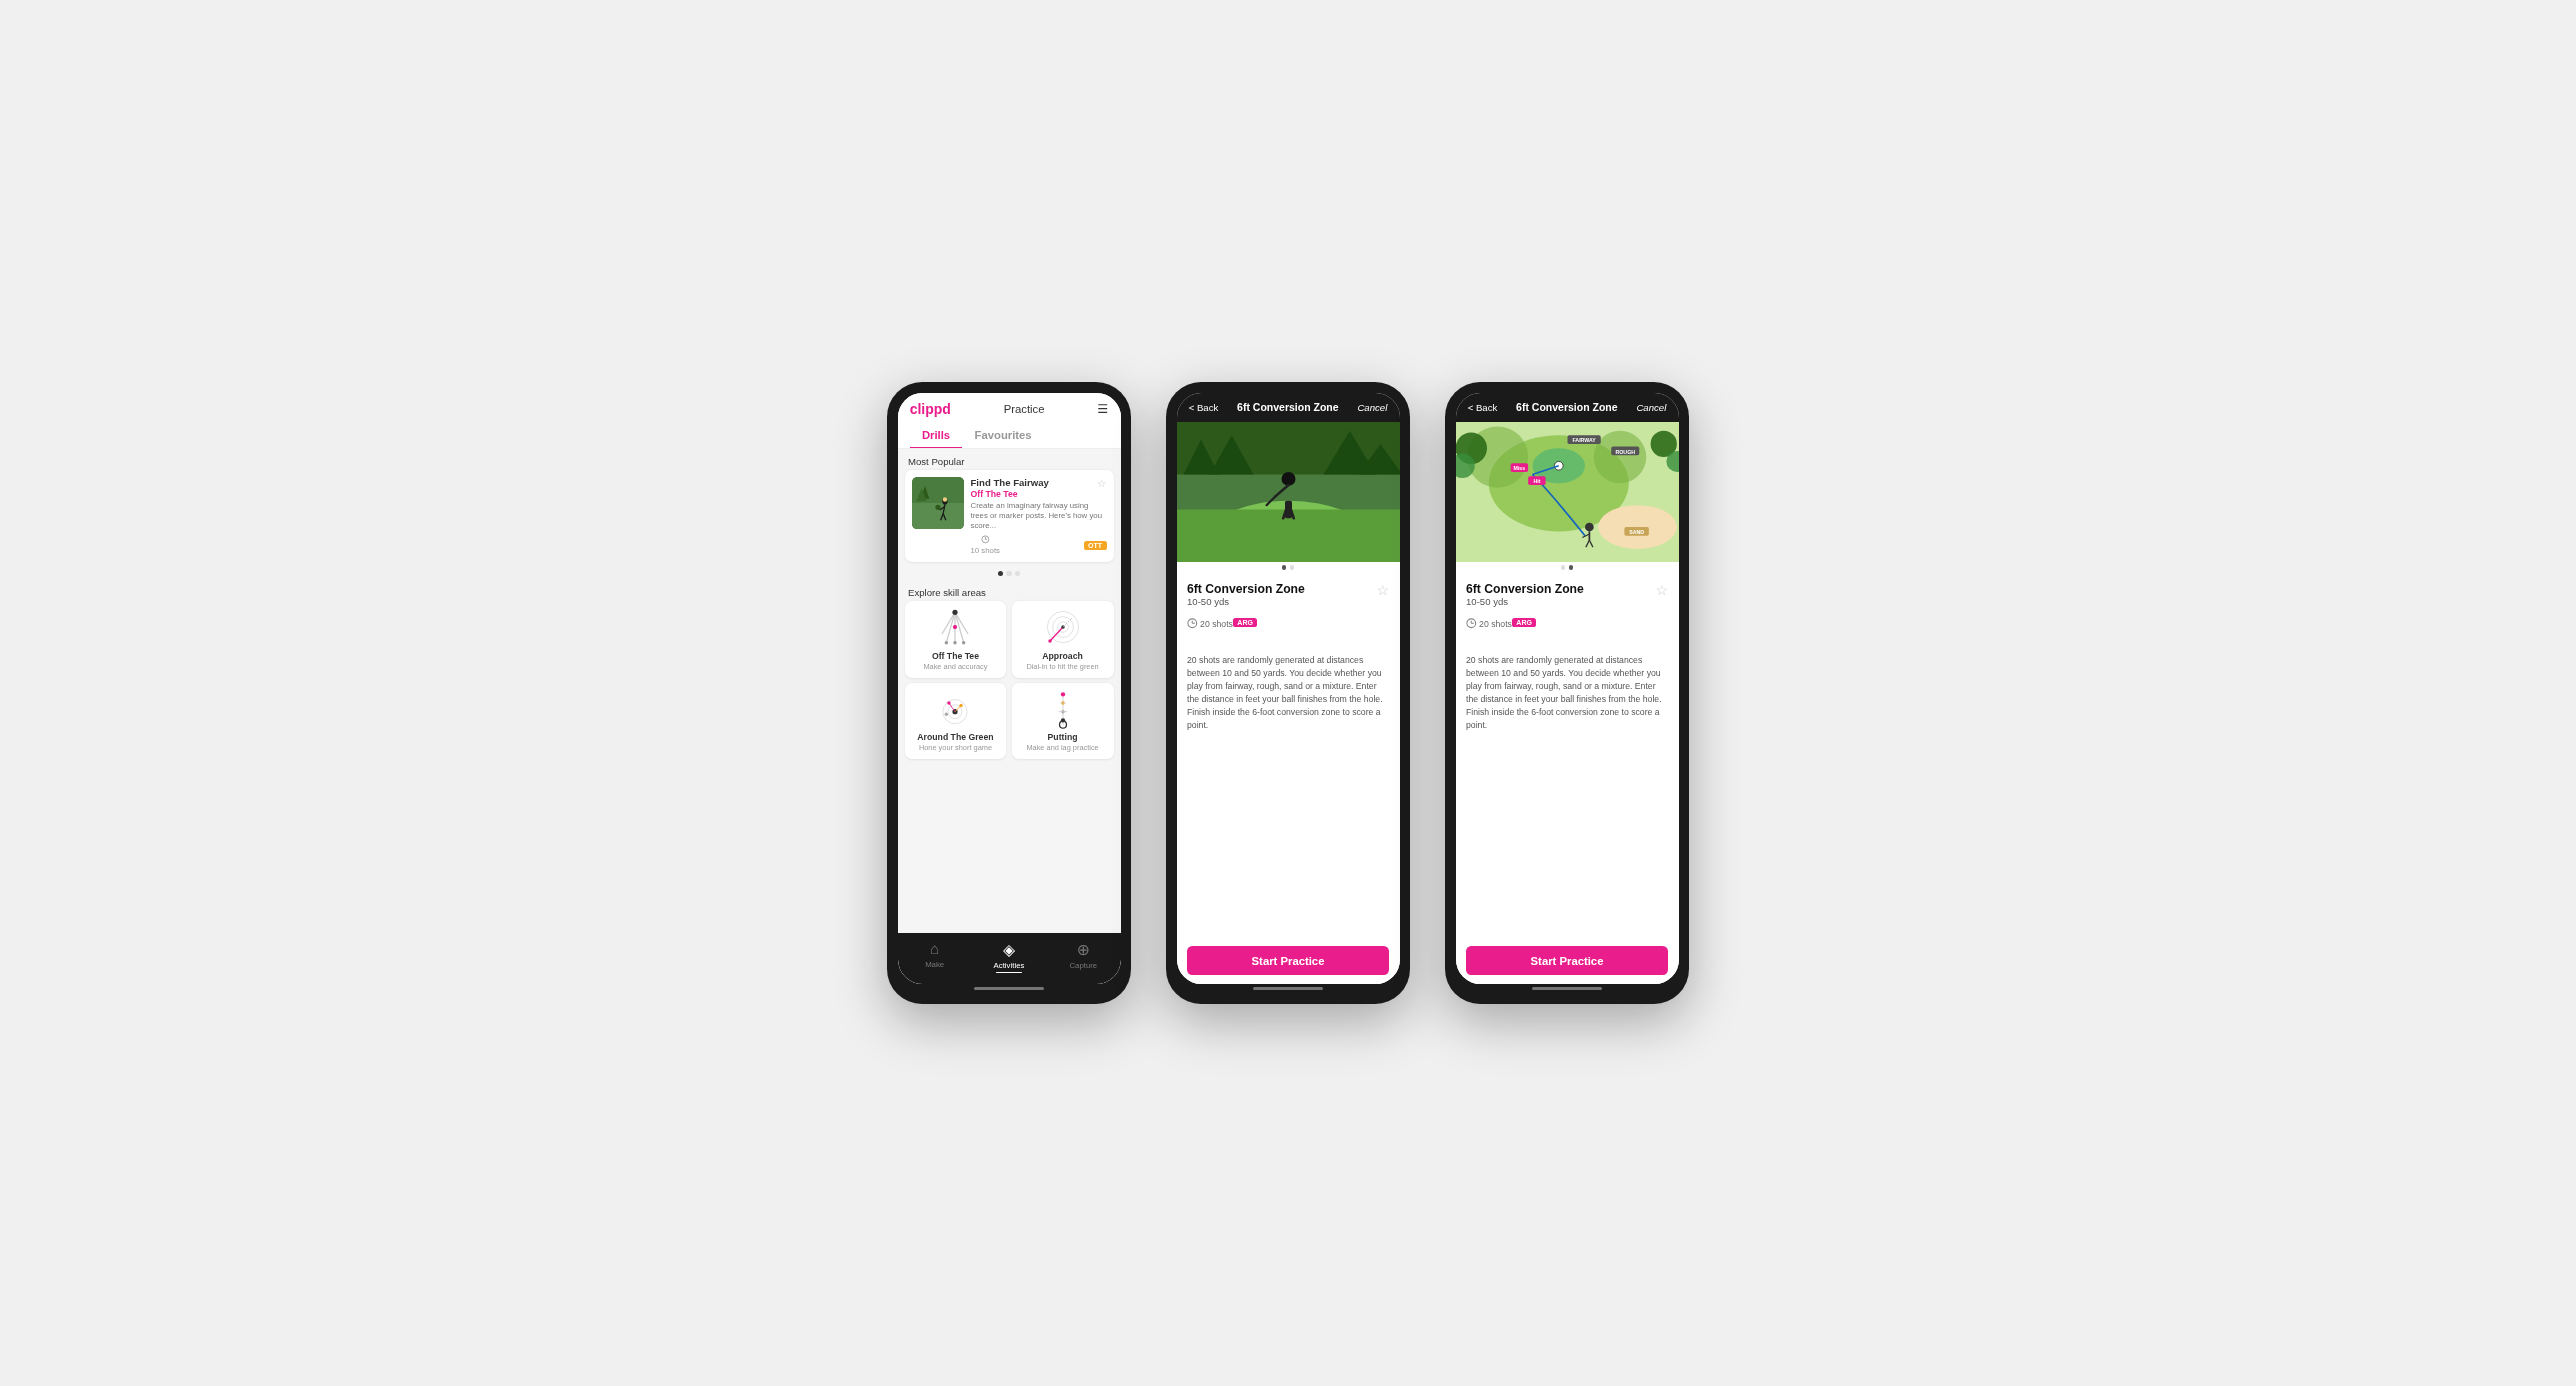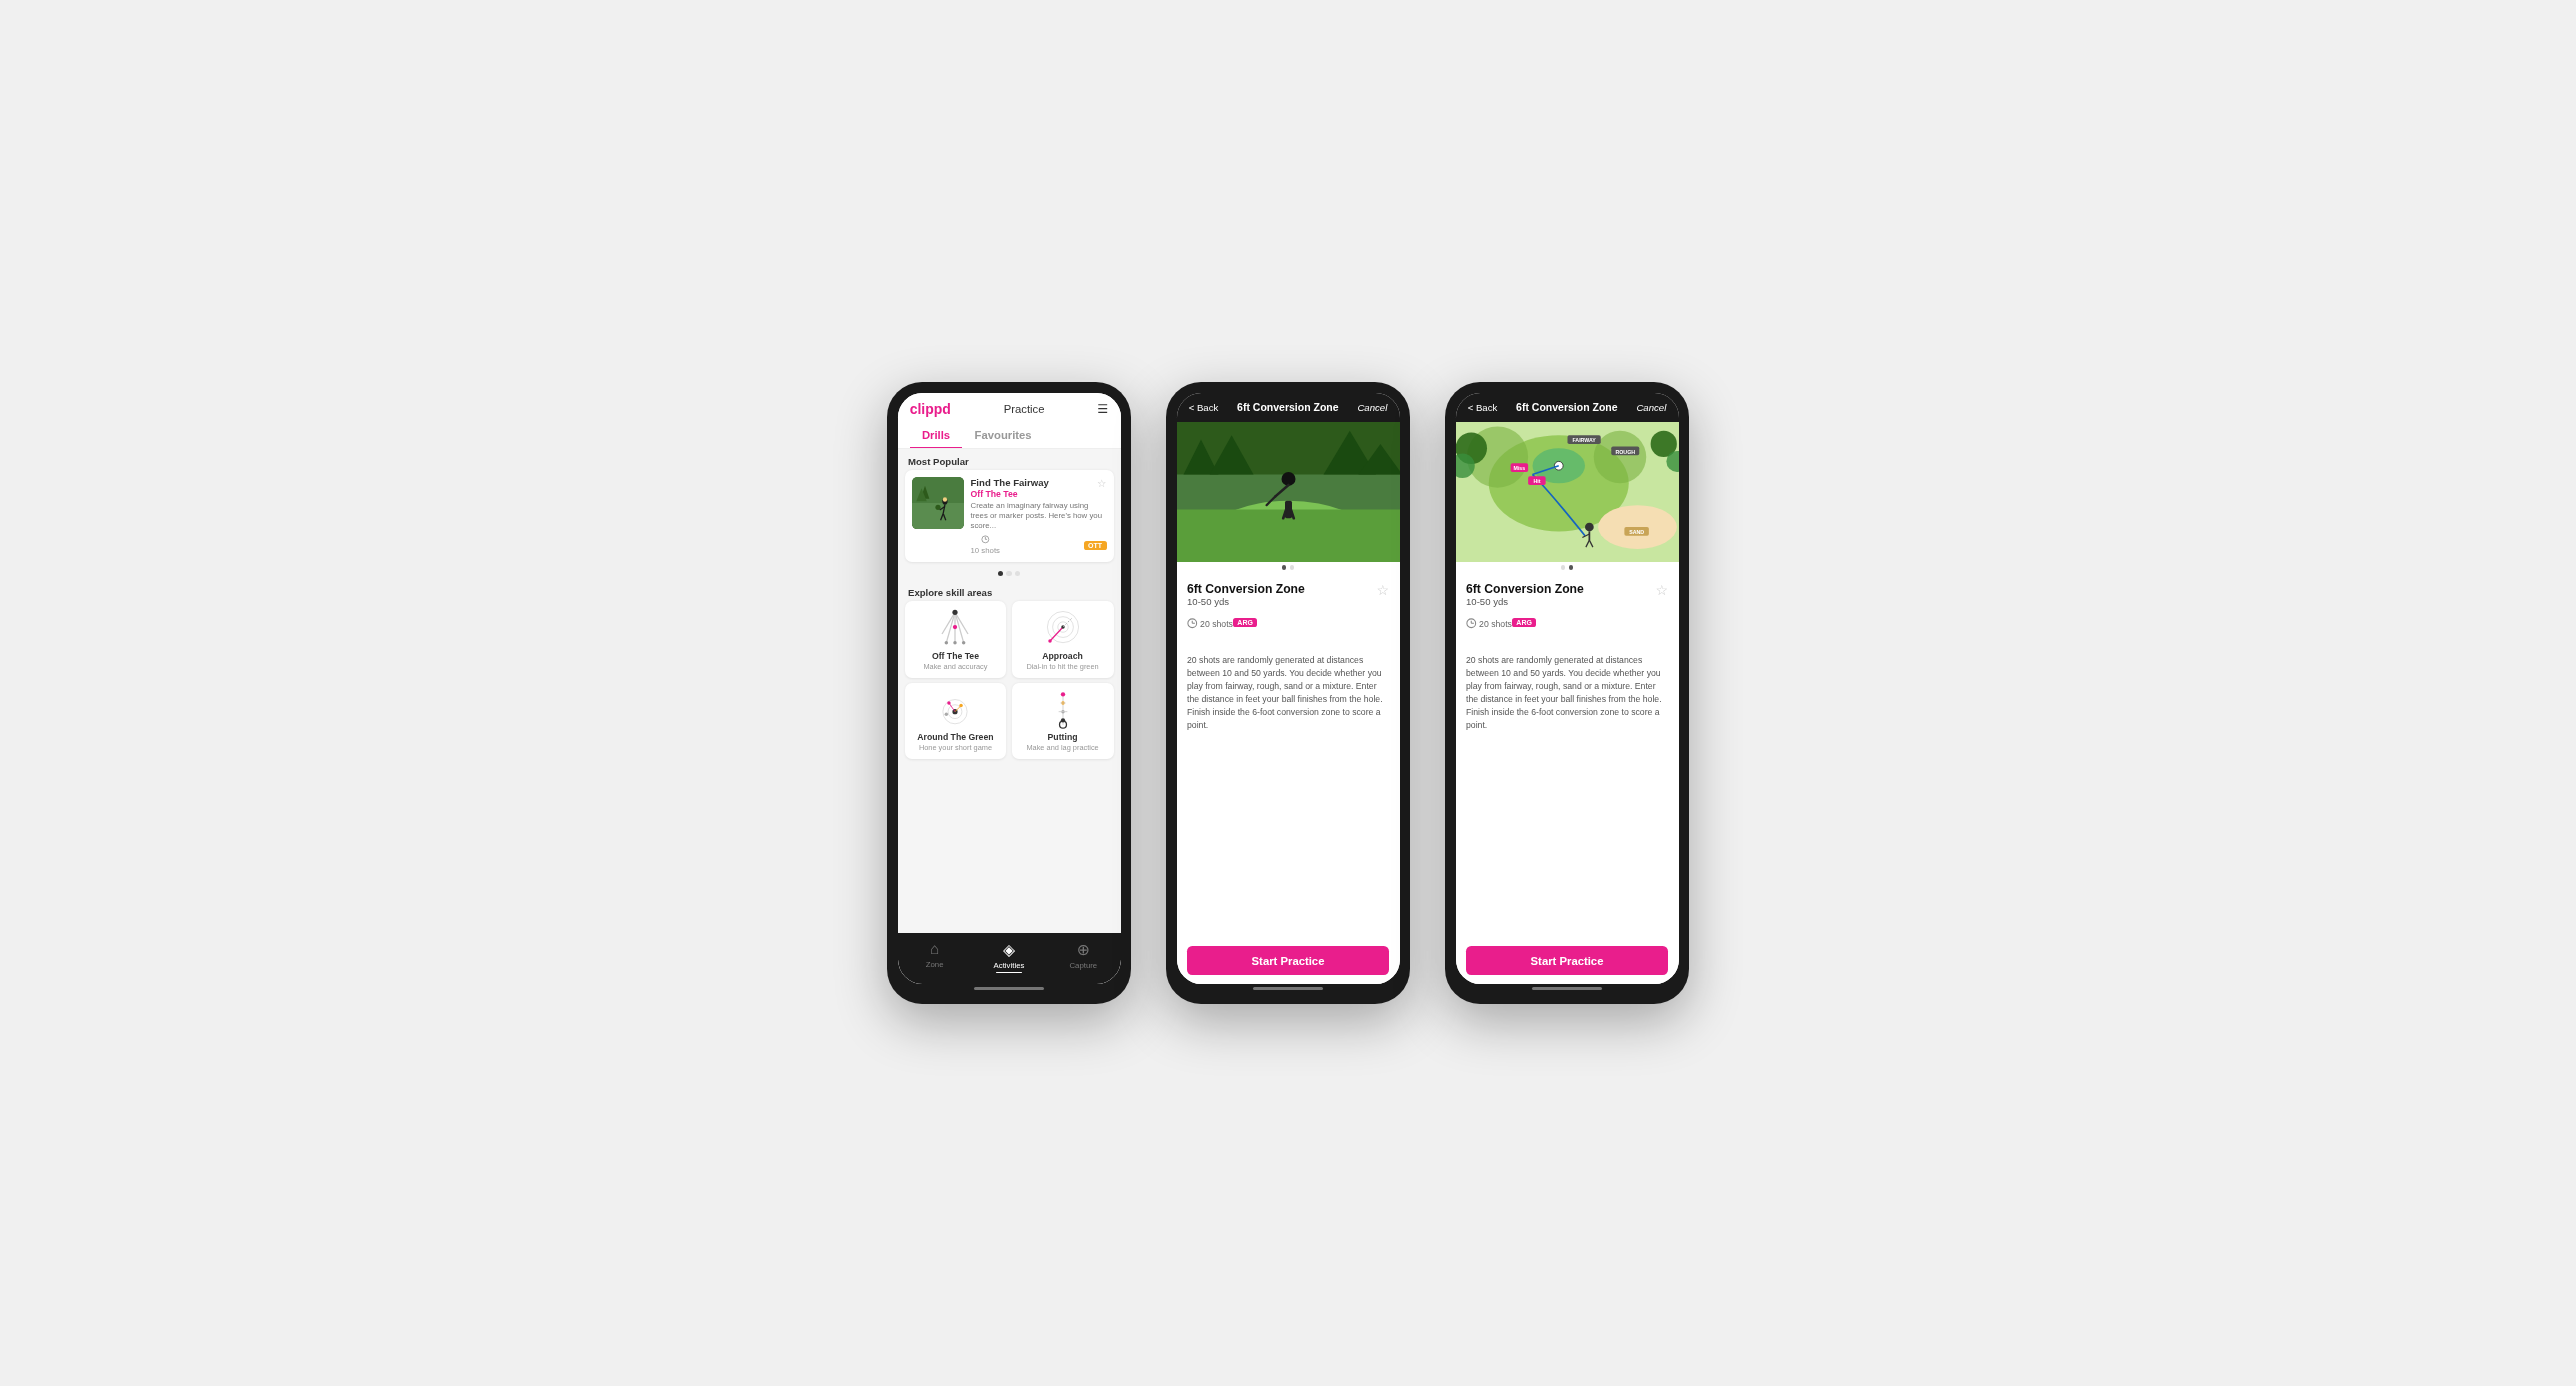--- a/index.html
+++ b/index.html
@@ -80,21 +80,21 @@
       border-bottom: 1.7px solid #e91e8c;
     }
     .p1-content {
       flex: 1;
       overflow: hidden;
       padding: 0;
       background: #f5f5f5;
     }
     .section-title {
       font-size: 9.6px;
-      font-weight: 700;
+      font-weight: 400;
       color: #333;
       padding: 7px 10.5px 3.5px;
       background: #f5f5f5;
     }
     .drill-card {
       background: #fff;
       margin: 0 7px 5.2px;
       border-radius: 7px;
       padding: 7px;
       display: flex;
@@ -528,21 +528,21 @@
             </div>
             <div class="skill-name">Putting</div>
             <div class="skill-desc">Make and lag practice</div>
           </div>
         </div>
       </div>
 
       <div class="bottom-nav">
         <div class="nav-item">
           <span class="nav-icon">⌂</span>
-          <span class="nav-label">Zone</span>
+          <span class="nav-label">Make</span>
         </div>
         <div class="nav-item">
           <span class="nav-icon active">◈</span>
           <span class="nav-label active">Activities</span>
           <div class="nav-underline"></div>
         </div>
         <div class="nav-item">
           <span class="nav-icon">⊕</span>
           <span class="nav-label">Capture</span>
         </div>

